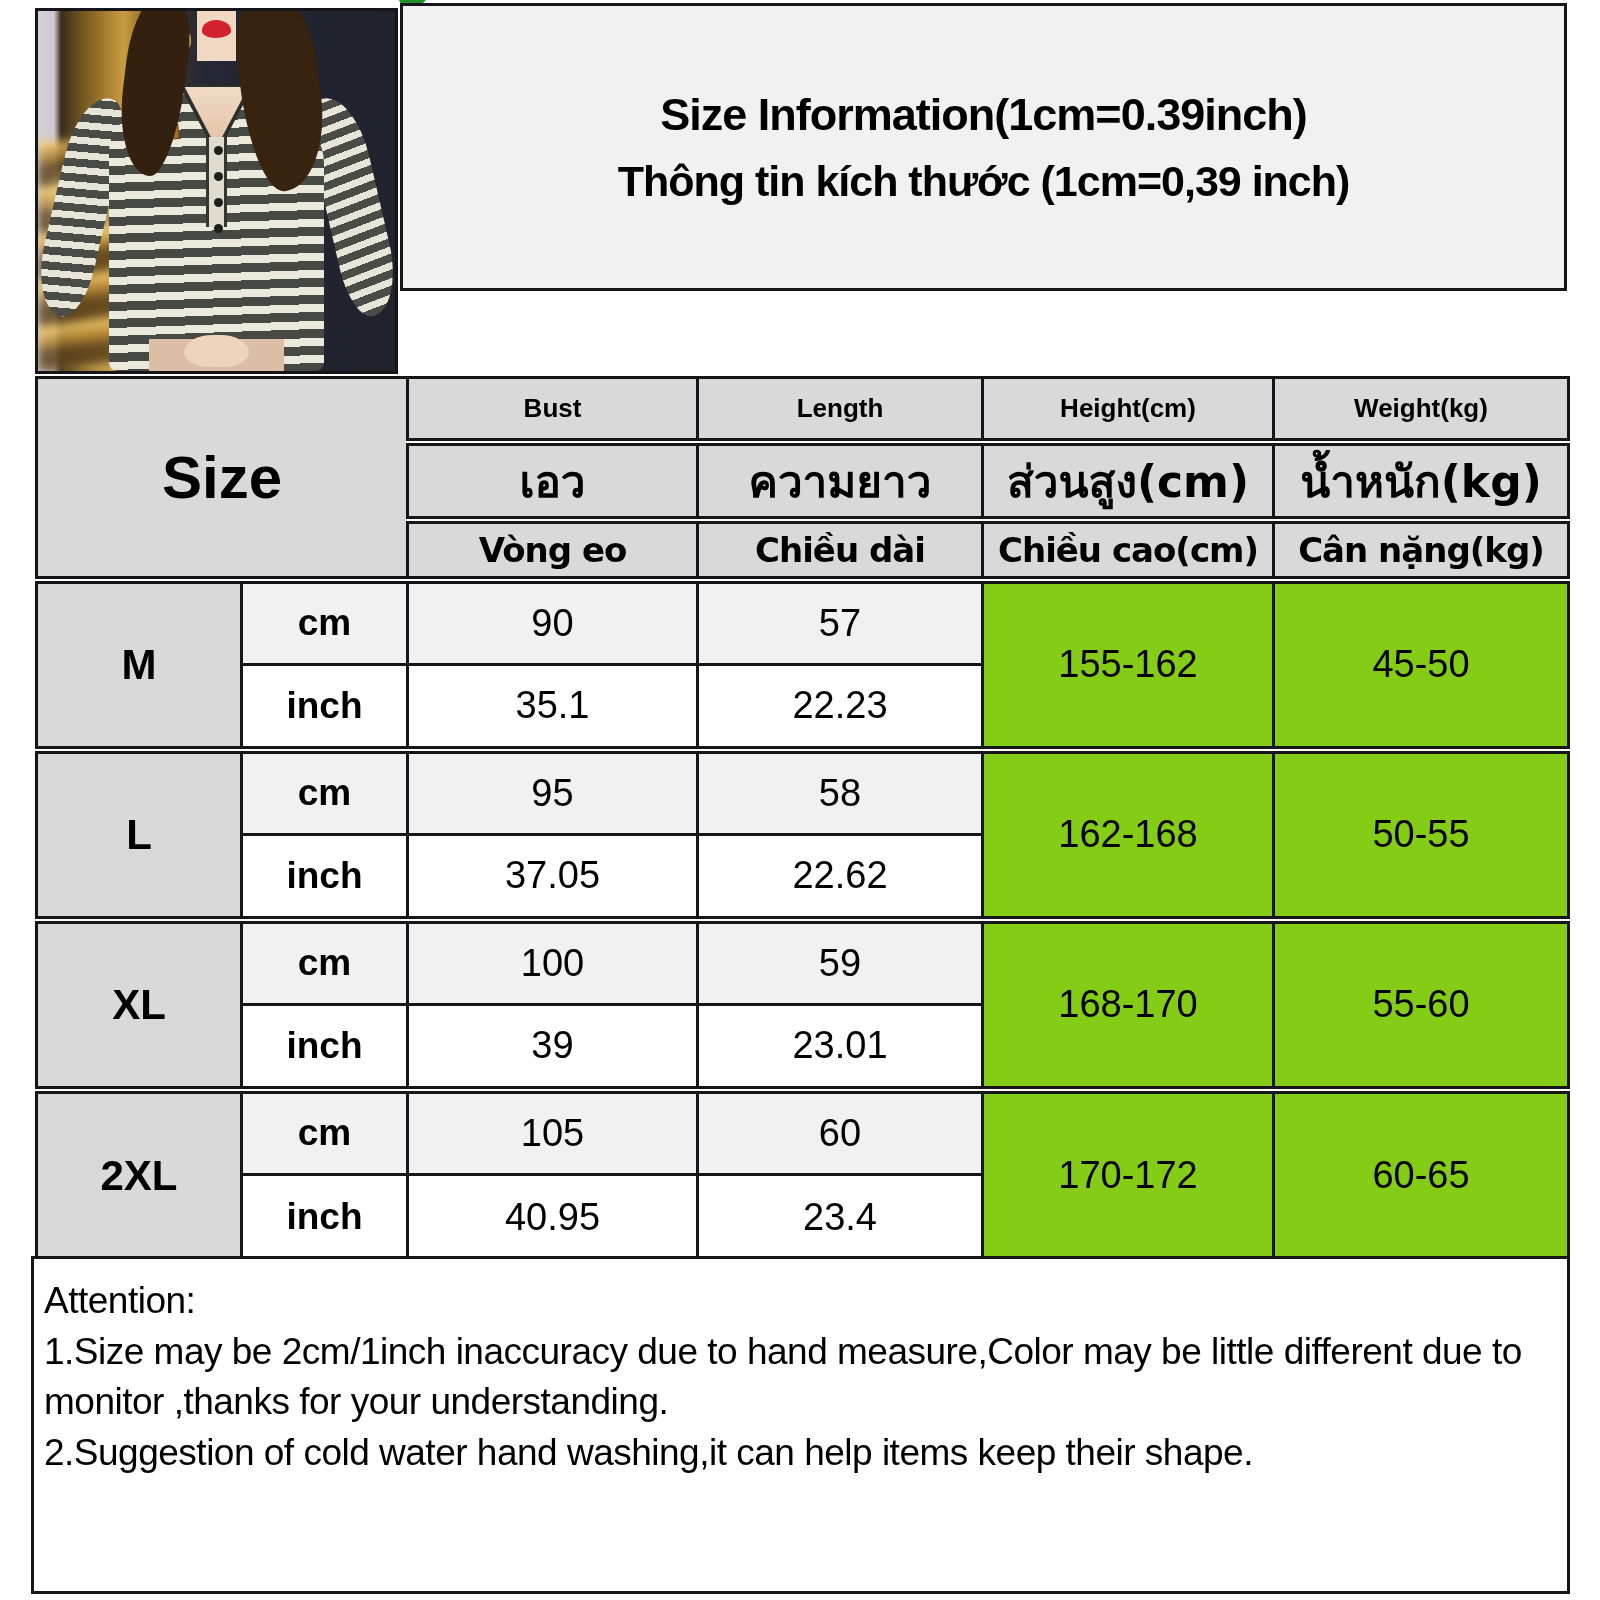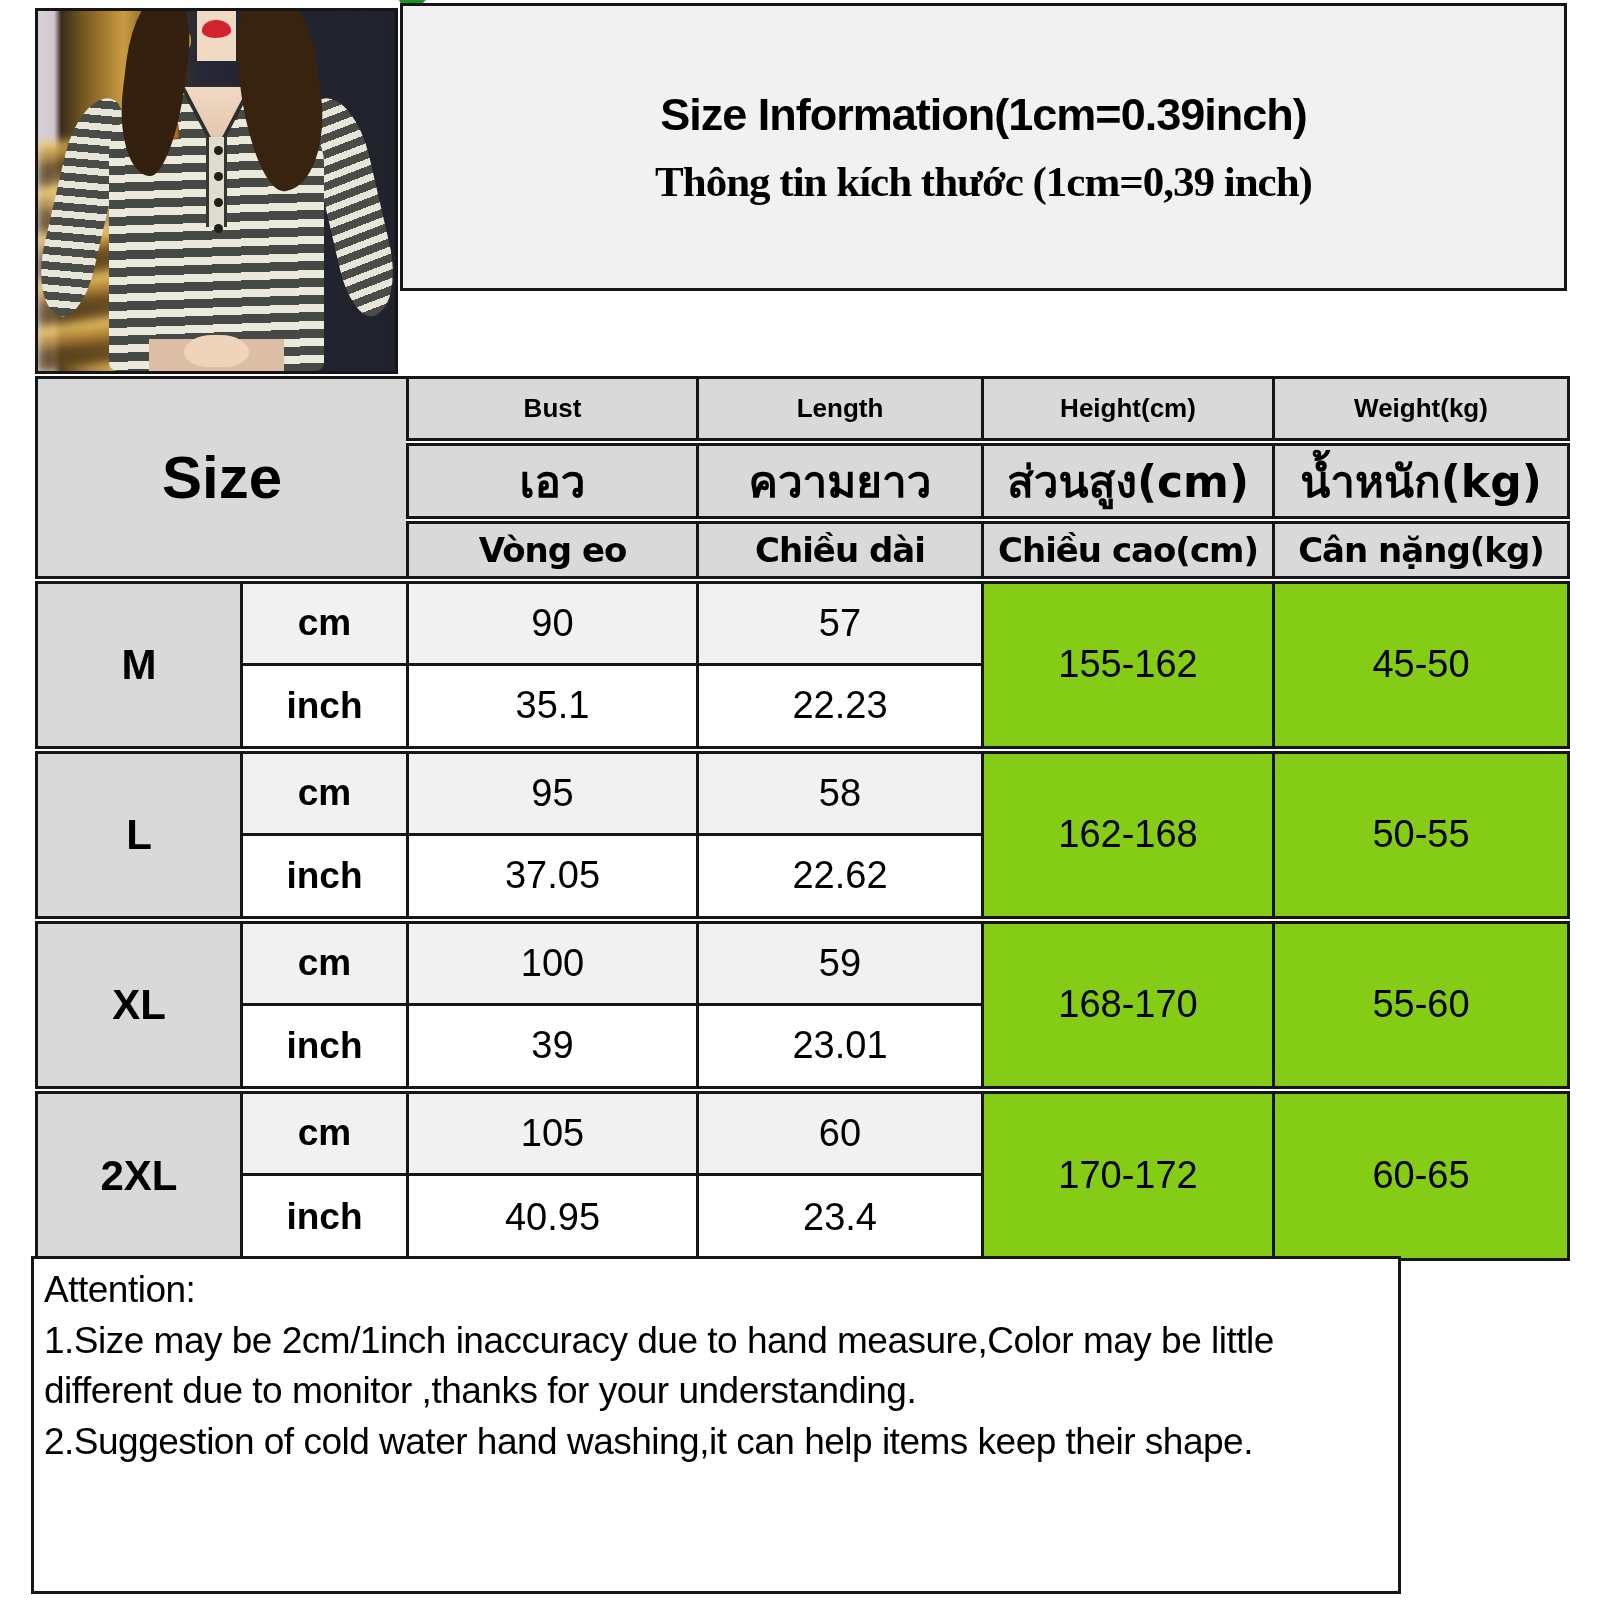--- a/index.html
+++ b/index.html
@@ -51,21 +51,21 @@
 
   .green-mark{position:absolute;left:399px;top:0;width:27px;height:18px;background:#1c9128;
          clip-path:polygon(0 0,100% 0,32% 100%);}
 
   
   .title-box{position:absolute;left:400px;top:3px;width:1167px;height:288px;box-sizing:border-box;
          border:3px solid #15151a;background:#f1f1f1;display:flex;flex-direction:column;
          justify-content:center;align-items:center;gap:16px;font-weight:bold;text-align:center;}
   .title-en{font-size:45px;letter-spacing:-1px;}
   .title-th{font-size:40px;font-family:"DejaVu Sans", sans-serif;}
-  .title-vi{font-size:43px;font-family:Liberation Serif, serif;letter-spacing:-1px;}
+  .title-vi{font-size:43px;font-family:Liberation Sans, sans-serif;letter-spacing:-1px;}
 
   
   table.size-table{position:absolute;left:35px;top:376px;width:1532px;table-layout:fixed;
          border-collapse:collapse;}
   .size-table th,.size-table td{border:3px solid #15151a;text-align:center;vertical-align:middle;
          padding:0;color:#000;overflow:hidden;}
   .size-table{border:3px solid #15151a;}
   tr.hrow{height:64px;}
   tr.hrow3{height:60px;padding-left:33px;}
   tr.brow{height:85px;}
@@ -75,22 +75,22 @@
   .size-big{background:#d9d9d9;font-weight:bold;font-size:60px;}
   .size-label{background:#d9d9d9;font-weight:bold;font-size:42px;}
   .unit{font-weight:bold;font-size:37px;}
   .val{font-weight:normal;font-size:38px;}
   .cm-row{background:#f1f1f1;}
   .inch-row{background:#ffffff;}
   .range{background:#84cc16;font-size:38px;font-weight:normal;}
   tr.dbl th,tr.dbl td{border-top:8px double #15151a;}
 
   
-  .attention{position:absolute;left:31px;top:1256px;width:1370px;height:338px;box-sizing:border-box;
-         border:3px solid #15151a;background:#ffffff;padding:6px 10px;font-size:37px;
+  .attention{position:absolute;left:31px;top:1256px;width:1539px;height:338px;box-sizing:border-box;
+         border:3px solid #15151a;background:#ffffff;padding:17px 10px;font-size:37px;
          line-height:1.37;letter-spacing:-0.5px;}
 </style>
 </head>
 <body>
 
 <div class="canvas">
 
   <div class="photo">
     <div class="ph-bg"></div>
     <div class="ph-stairs"></div>

